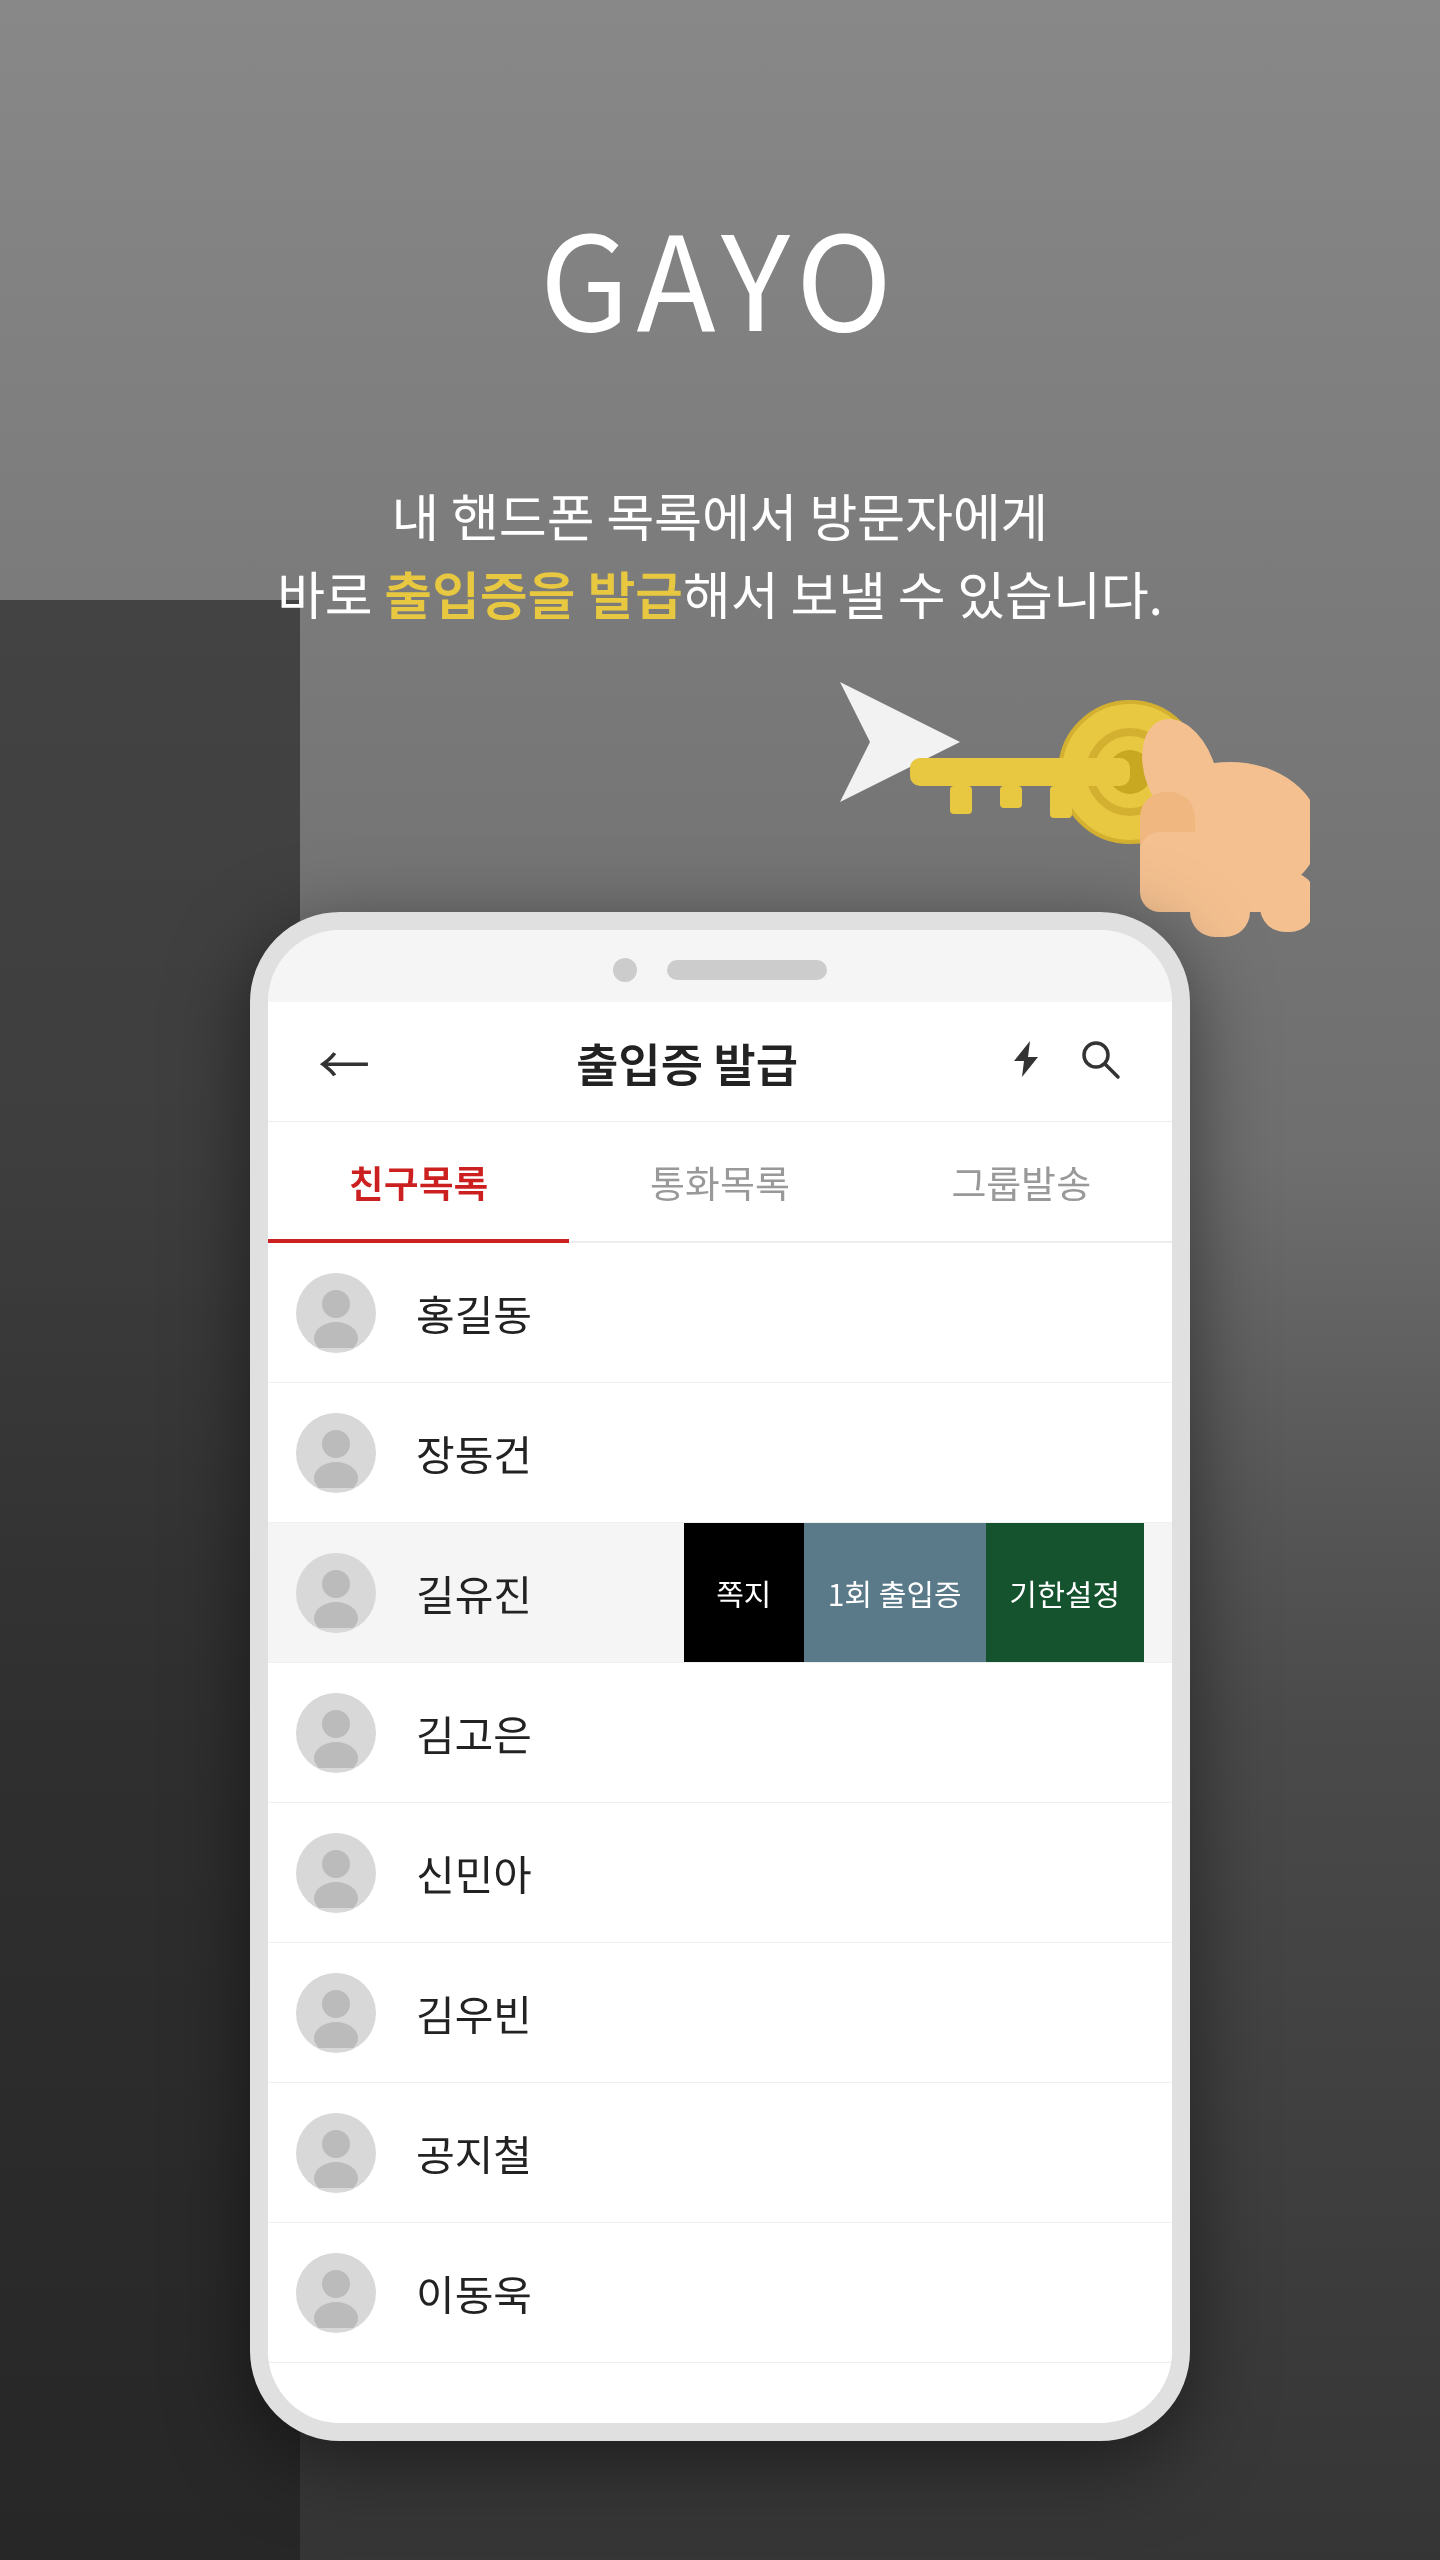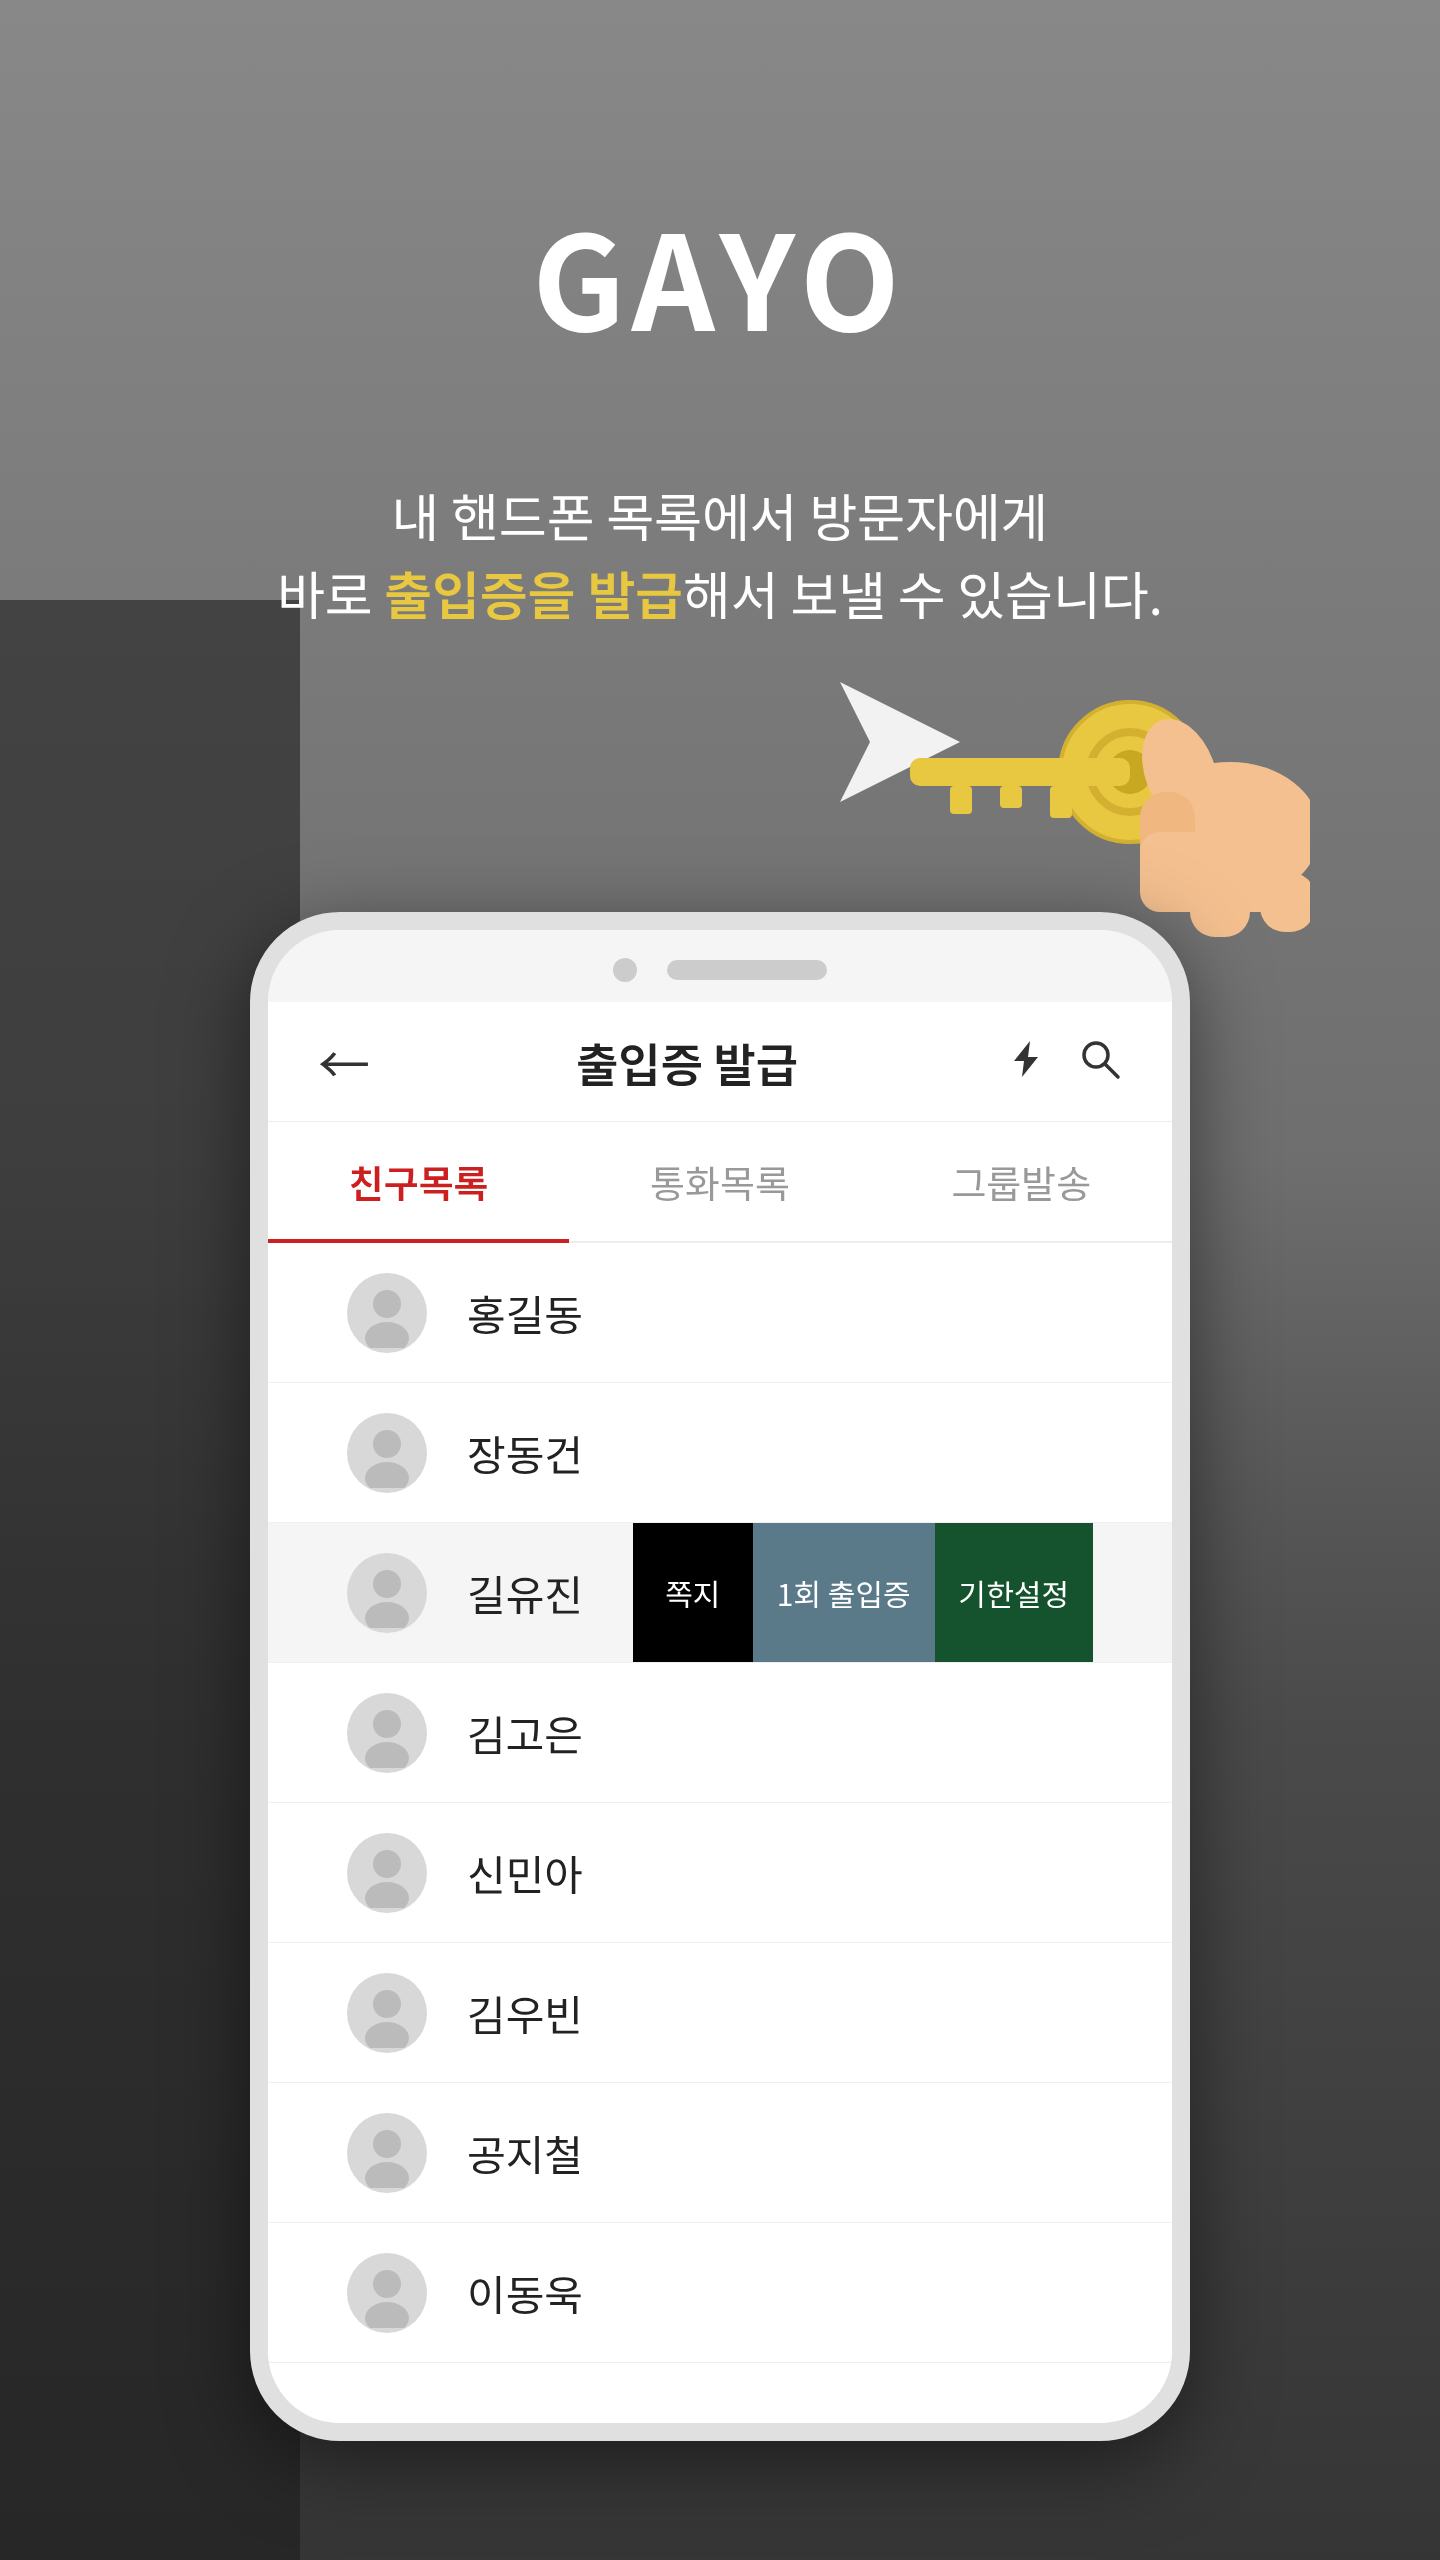--- a/index.html
+++ b/index.html
@@ -50,21 +50,21 @@
       flex-direction: column;
       align-items: center;
       width: 100%;
     }
 
     
     .app-title {
       margin-top: 180px;
       color: #ffffff;
       font-size: 130px;
-      font-weight: 700;
+      font-weight: 400;
       letter-spacing: 8px;
       text-align: center;
     }
 
     
     .subtitle {
       margin-top: 108px;
       color: #ffffff;
       font-size: 52px;
       font-weight: 400;
@@ -182,21 +182,21 @@
     }
 
     
     .contact-list {
       background: #ffffff;
     }
 
     .contact-item {
       display: flex;
       align-items: center;
-      padding: 0 79px;
+      padding: 0 28px;
       height: 140px;
       border-bottom: 1px solid #f0f0f0;
       position: relative;
       overflow: hidden;
     }
 
     .contact-item.swiped {
       background: #f5f5f5;
     }
 

